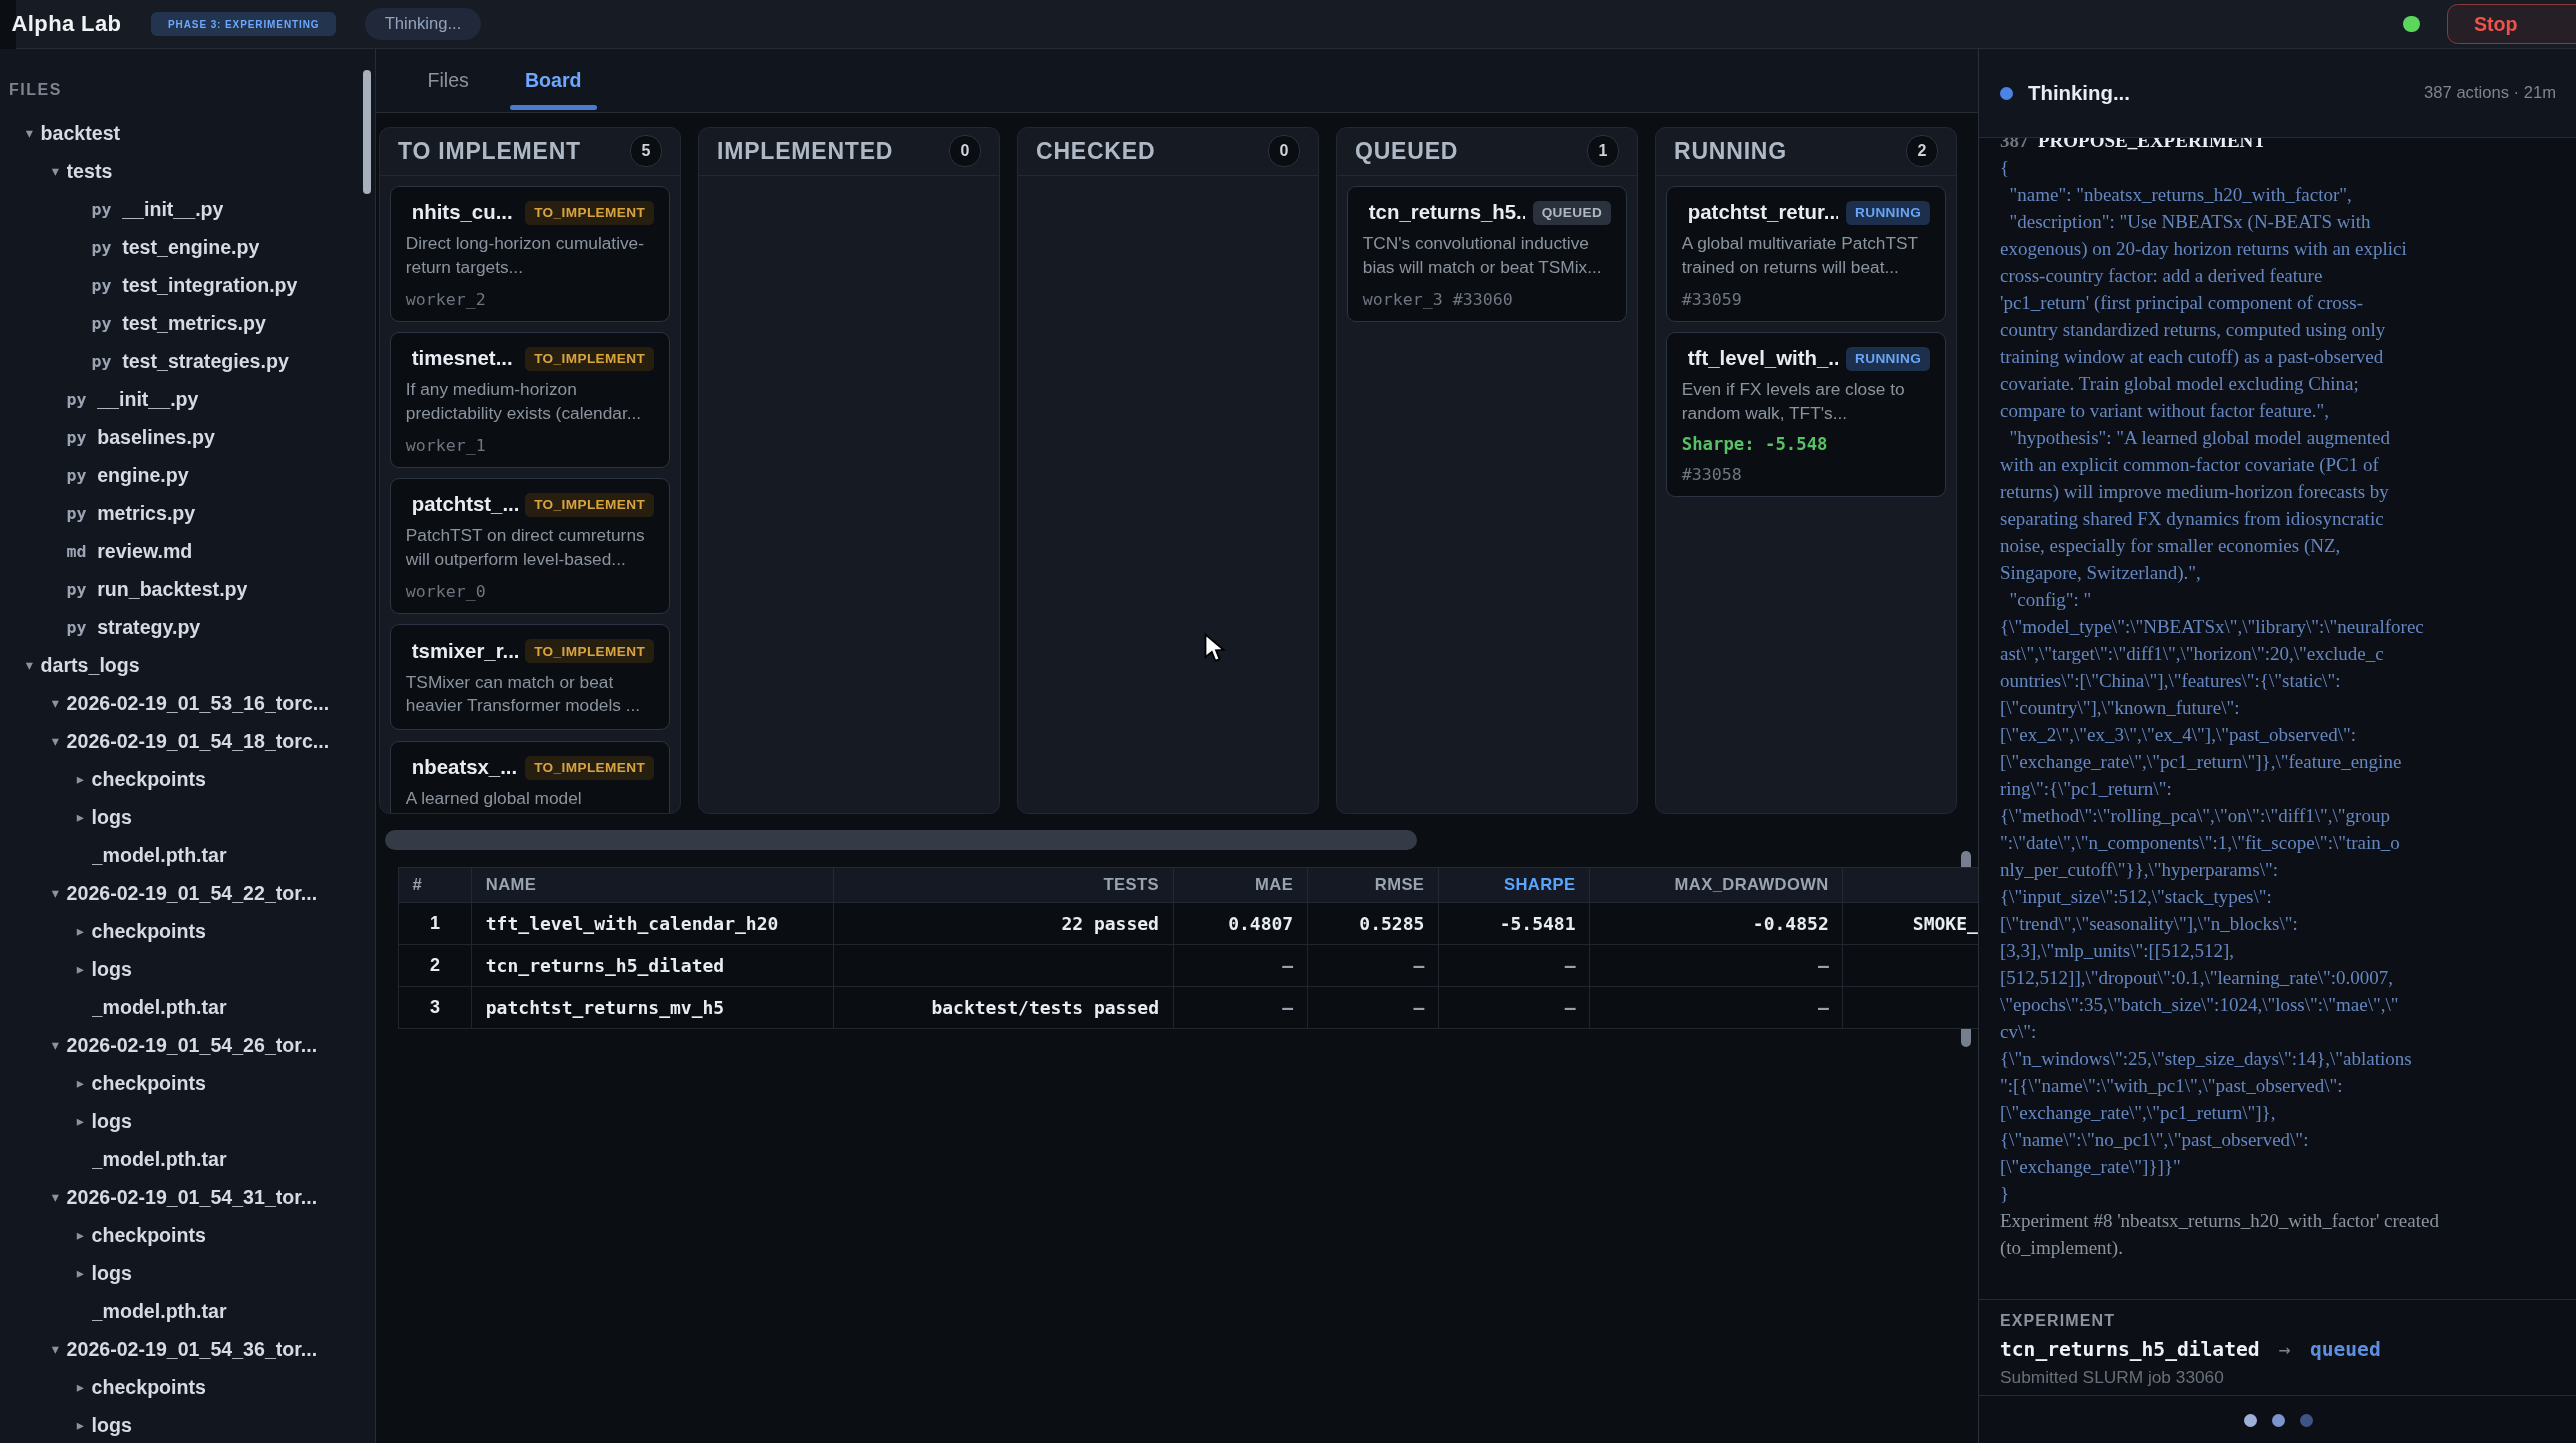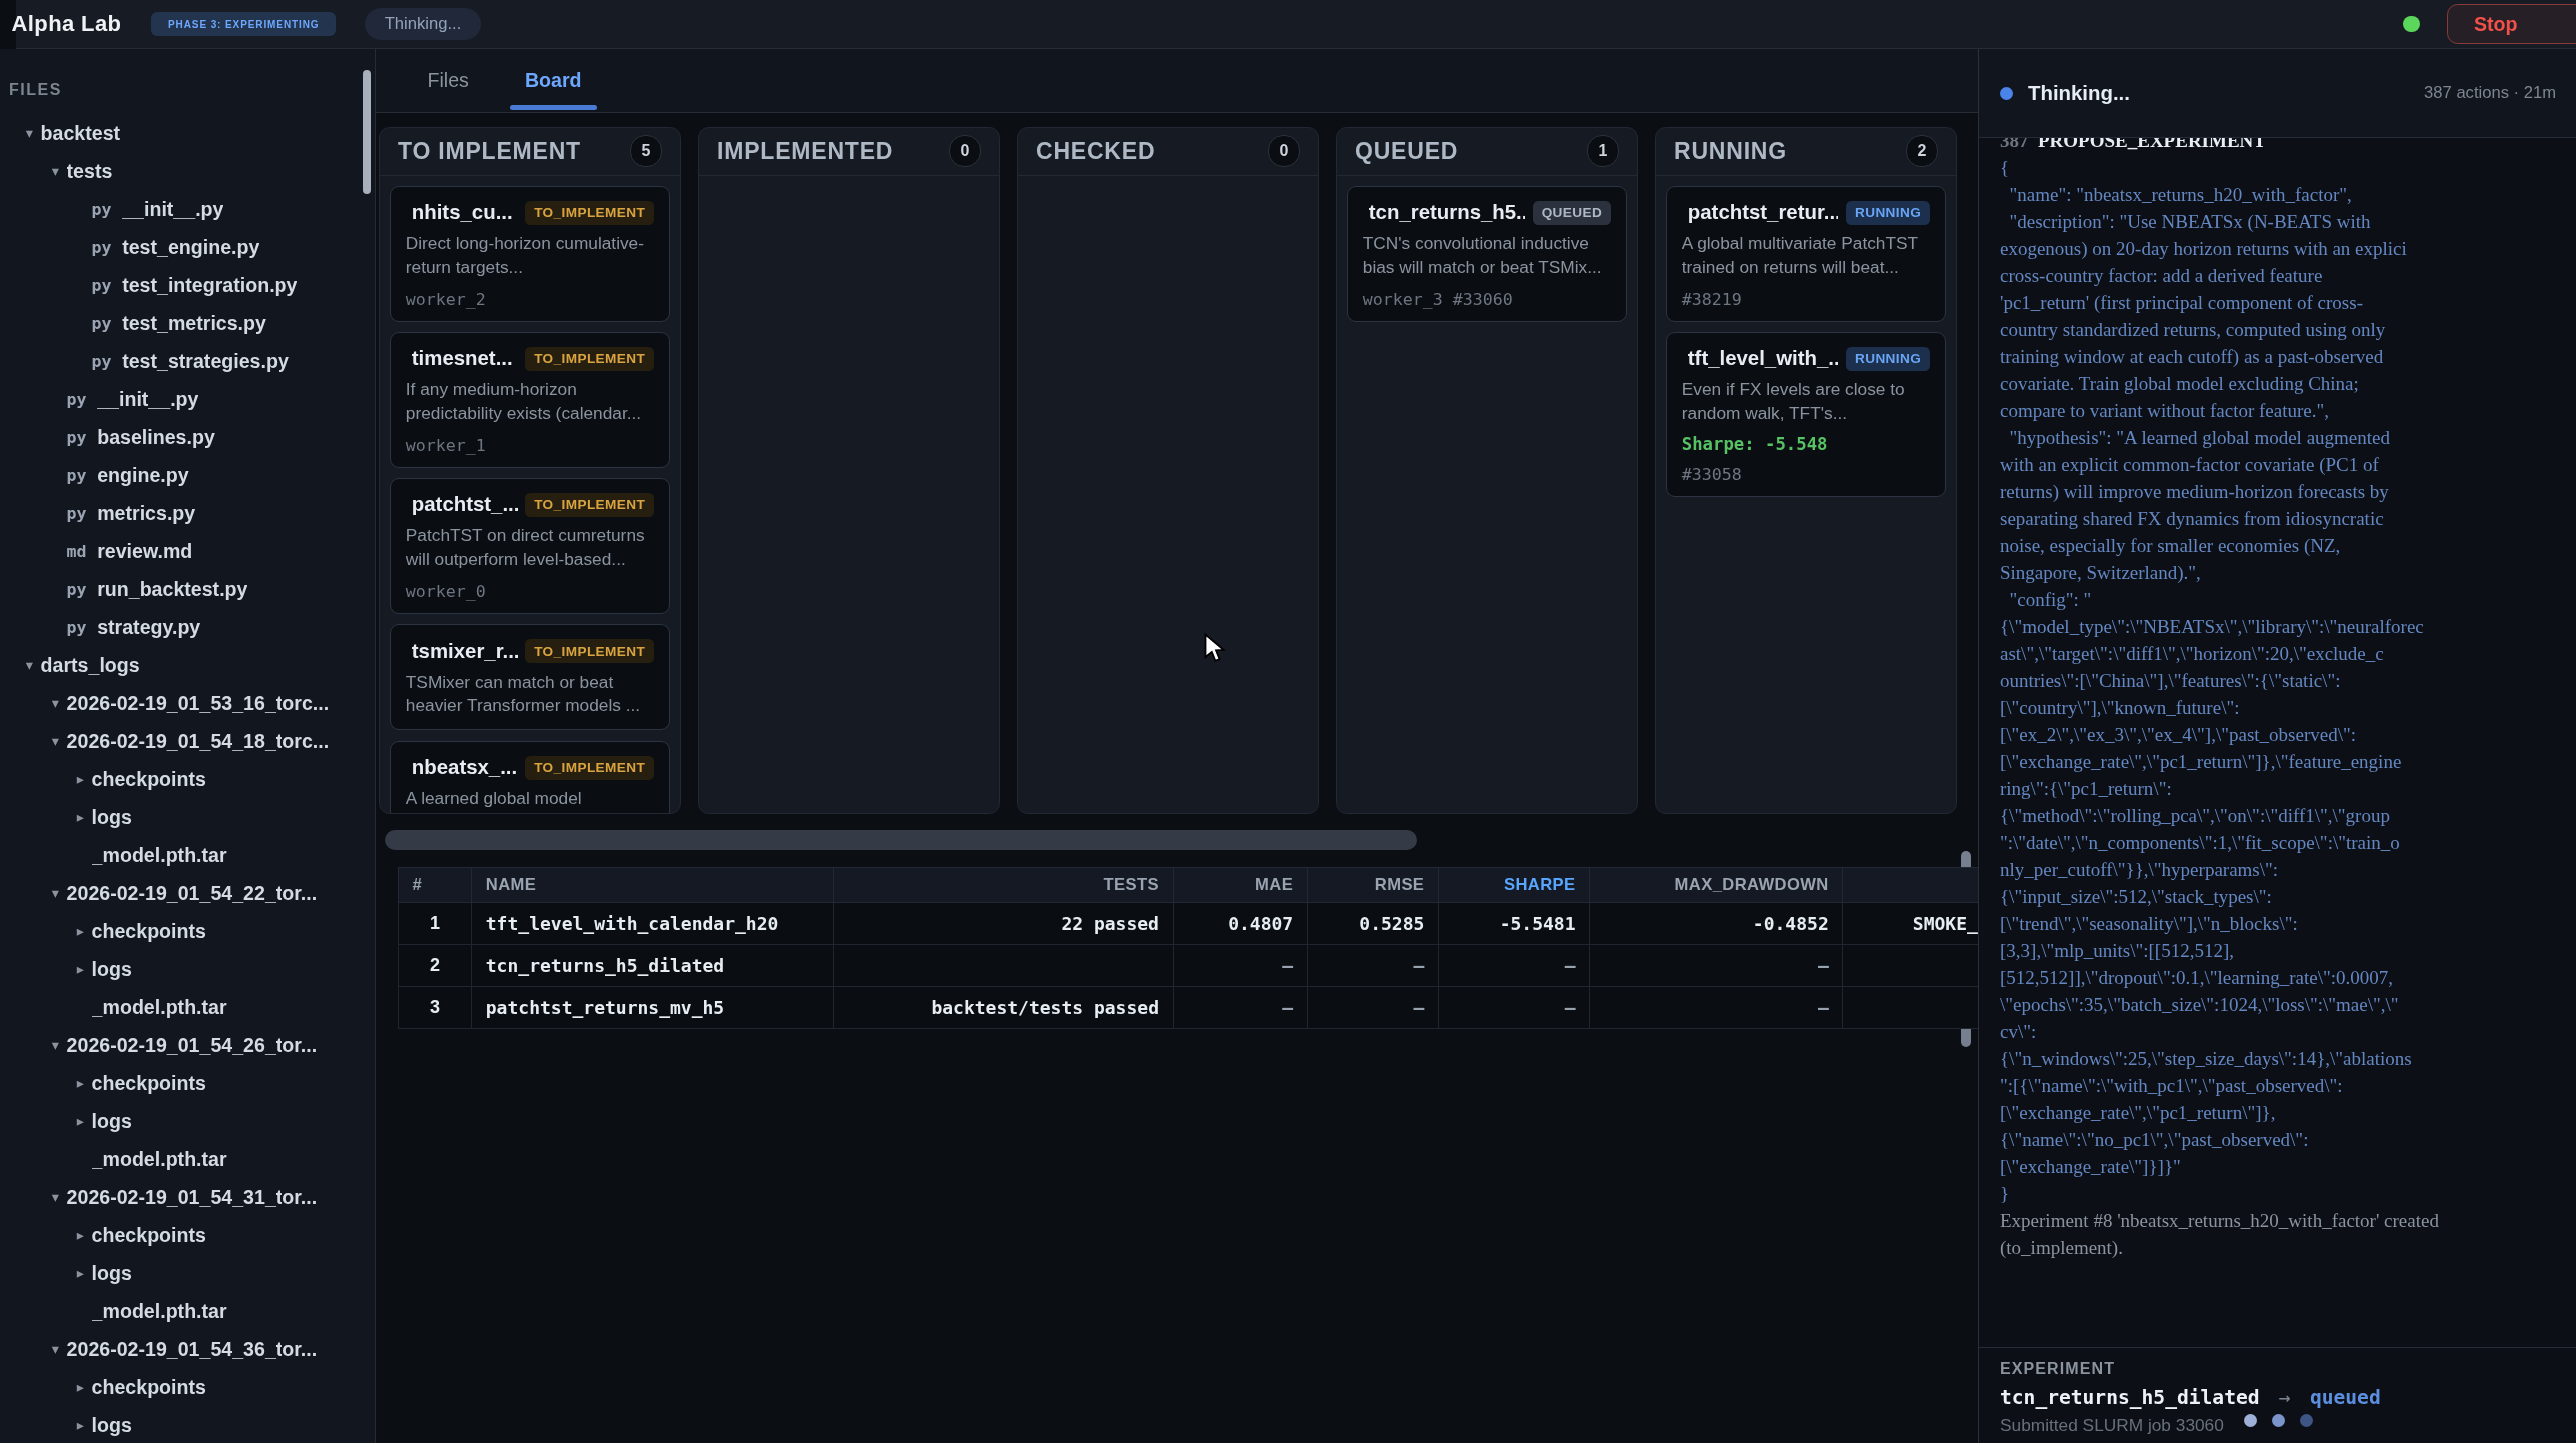--- a/index.html
+++ b/index.html
@@ -97,21 +97,21 @@
   #panel-title{font-size:20.4px;font-weight:bold;color:#e6edf3;}
   #panel-actions{margin-left:auto;font-size:16.6px;color:#7d8590;white-space:nowrap;}
   #log{position:absolute;left:0;top:89px;width:598px;height:1160px;overflow:hidden;
        padding-left:21px;box-sizing:border-box;}
   #log-inner{margin-top:-10.6px;}
   .logline{font-family:Liberation Serif, serif;font-size:19px;line-height:27px;
            white-space:pre;color:#6487c2;}
   .logline .lnum{color:#6e7681;font-weight:bold;}
   .logline.action{color:#e6edf3;font-weight:bold;}
   .logline.result{color:#8b949e;}
-  #experiment{position:absolute;left:0;top:1298px;width:598px;height:97px;
+  #experiment{position:absolute;left:0;top:1250px;width:598px;height:97px;
               border-top:0.8px solid #262c36;border-bottom:0.8px solid #262c36;
               padding:12px 21px;box-sizing:border-box;}
   #exp-label{font-size:16px;font-weight:bold;letter-spacing:1.1px;color:#8b949e;}
   #exp-line{margin-top:7.5px;font-family:"DejaVu Sans Mono",monospace;font-size:19.6px;}
   #exp-name{font-weight:bold;color:#eef2f7;}
   #exp-arrow{color:#7d8590;margin:0 7.5px;}
   #exp-status{font-weight:bold;color:#5d8fe0;}
   #exp-sub{margin-top:6px;font-size:17.3px;color:#68707b;}
   #pager{position:absolute;left:0;top:1365px;width:598px;display:flex;justify-content:center;gap:15px;}
   .dot{width:13px;height:13px;border-radius:50%;}
@@ -373,21 +373,21 @@
       <div class="col-head">
       <span class="col-title">RUNNING</span>
       <span class="col-count">2</span>
       </div>
       <div class="card">
       <div class="card-top">
         <span class="card-name">patchtst_retur...</span>
         <span class="chip running">RUNNING</span>
       </div>
       <div class="card-desc">A global multivariate PatchTST trained on returns will beat...</div>
-        <div class="card-meta">#38219</div>
+        <div class="card-meta">#33059</div>
       </div>
       <div class="card">
       <div class="card-top">
         <span class="card-name">tft_level_with_...</span>
         <span class="chip running">RUNNING</span>
       </div>
       <div class="card-desc">Even if FX levels are close to random walk, TFT's...</div>
         <div class="card-sharpe">Sharpe: -5.548</div>
         <div class="card-meta">#33058</div>
       </div>

